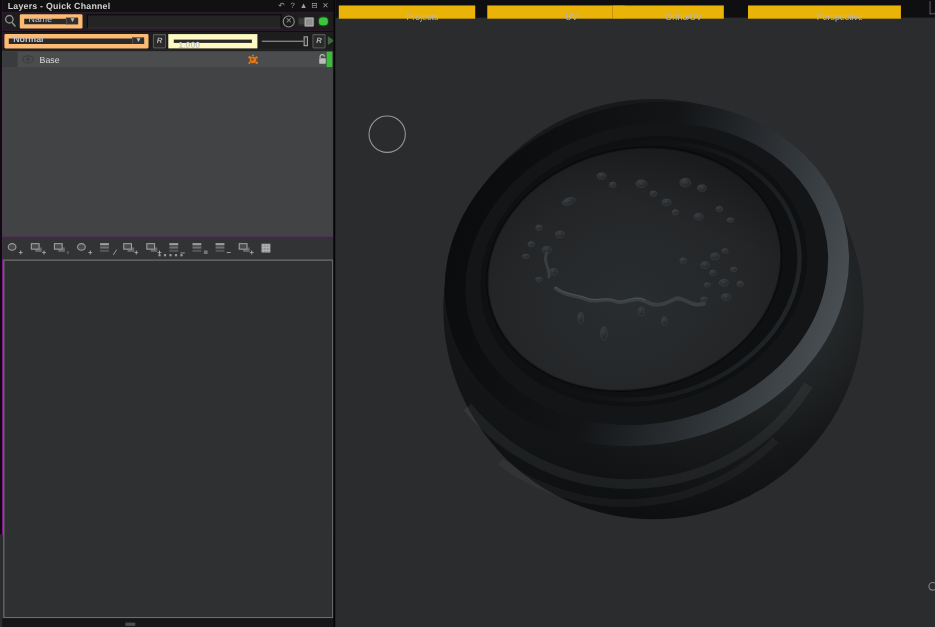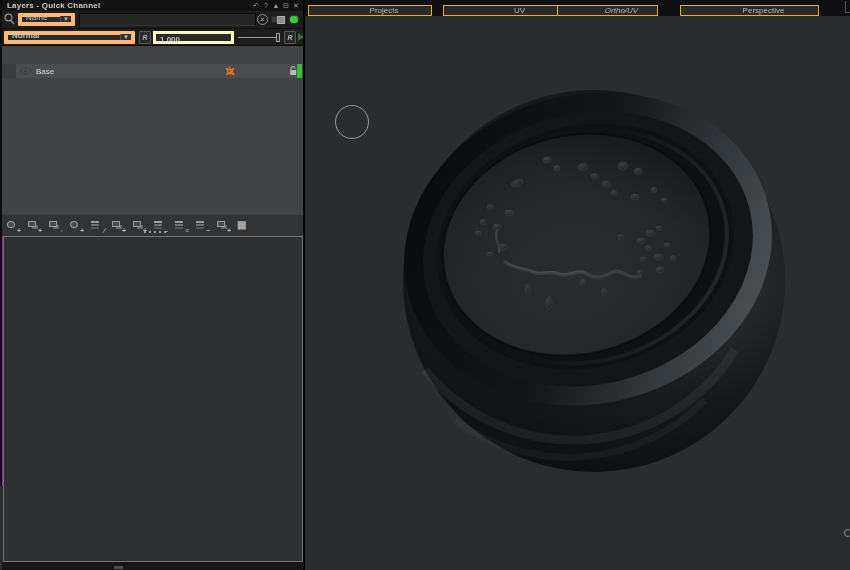--- a/index.html
+++ b/index.html
@@ -25,28 +25,28 @@
   .search-input { position:absolute; left:77px; top:2px; width:177px; height:13px; background:#242424; border:1px solid #0a0a0a; border-bottom-color:#333; color:#ddd; font-size:8px; padding:0 3px; outline:none; }
   .clear-icon { position:absolute; right:35px; top:3px; width:11px; height:11px; border:1px solid #8d8d8d; border-radius:50%; color:#9d9d9d; font-size:7px; line-height:9px; text-align:center; background:#1a1a1a; }
   .mini-toggle { position:absolute; right:17px; top:5px; width:15px; height:7px; background:#3a3a3a; border:1px solid #2a2a2a; }
   .mini-toggle .knob { position:absolute; right:0; top:-1px; width:8px; height:8px; background:#8f8f8f; border:1px solid #aeaeae; }
   .green-dot { position:absolute; right:5px; top:5px; width:8px; height:7px; border-radius:3px; background:#3ec43e; box-shadow:0 0 2px #2a2; }
 
   .blend-row { position:absolute; left:0; top:28px; width:100%; height:17px; background:#1d1d1d; border-top:1px solid #0e0e0e;font-weight:bold; }
   .normal-combo { left:2px; top:2px; width:131px; height:13px; }
   .r-btn { position:absolute; top:2px; width:12px; height:13px; background:#2a2a2a; border:1px solid #565656; border-radius:1px; font-size:7px; color:#b5b5b5; text-align:center; line-height:11px; font-style:italic; }
   .r1 { left:137px; } .r2 { left:282px; }
-  .opacity-field { position:absolute; left:151px; top:2px; width:81px; height:13px; background:#2a2a2a; border:3px solid #fef9c3; font-size:8px; color:#c6c6c6; padding:1px 0 0 4px; }
+  .opacity-field { position:absolute; left:151px; top:2px; width:81px; height:13px; background:#2a2a2a; border:5px solid #fef9c3; font-size:8px; color:#c6c6c6; padding:1px 0 0 4px; }
   .slider { position:absolute; left:236px; top:2px; width:42px; height:13px; }
   .slider .track { position:absolute; left:0; right:4px; top:6px; height:1px; background:#9a9a9a; }
   .slider .handle { position:absolute; right:0; top:2px; width:4px; height:9px; background:#2b2b2b; border:1px solid #a2a2a2; }
   .play-icon { position:absolute; left:296px; top:4px; width:0; height:0; border-left:6px solid #3f6b3f; border-top:4px solid transparent; border-bottom:4px solid transparent; }
 
   .layer-list { position:absolute; left:0; top:45px; width:100%; height:170px; background:#424345; border-top:1px solid #0a0a0a; }
-  .layer-row { position:absolute; left:0; top:18px; width:100%; height:14px; background:#4b4c4e;padding-left:10px; }
+  .layer-row { position:absolute; left:0; top:1px; width:100%; height:14px; background:#4b4c4e;padding-left:10px; }
   .layer-row .gutter { position:absolute; left:0; top:0; width:14px; height:14px; background:#3a3b3d; }
   .eye-icon { position:absolute; left:18px; top:3px; }
   .layer-label { position:absolute; left:34px; top:3px; font-size:8px; color:#dadada; }
   .splat-icon { position:absolute; left:222px; top:2px; }
   .lock-icon { position:absolute; left:286px; top:2px; opacity:.85; }
   .green-bar { position:absolute; right:1px; top:0; width:5px; height:14px; background:#35c035; }
 
   .layer-toolbar { position:absolute; left:0; top:215px; width:100%; height:21px; background:#323335; display:flex; align-items:center; gap:7px; padding-left:4px; }
   .tbi { position:relative; width:14px; height:13px; cursor:default; }
   .tbi .stk { position:absolute; left:1px; top:2px; width:8px; height:6px; border:1px solid #9c9c9c; background:#4a4a4c; box-shadow:3px 3px 0 -1px rgba(150,150,150,.55); }
@@ -59,21 +59,21 @@
 
   .lower-panel { position:absolute; left:1px; top:236px; width:300px; height:326px; background:#2f3032; border:1px solid #747474; }
   .bottom-strip { position:absolute; left:0; top:562px; width:100%; height:8px; background:#161616; }
   .bottom-notch { position:absolute; left:112px; top:566px; width:9px; height:3px; background:#4e4e4e; }
 
   .v-divider { position:absolute; left:303px; top:0; width:2px; height:570px; background:#060606; }
 
   
   .viewport { position:absolute; left:305px; top:0; width:545px; height:570px; background:#2b2c2e; }
   .tab-strip { position:absolute; left:0; top:0; width:100%; height:16px; background:#0f0f11; }
-  .tab { position:absolute; top:5px; height:11px; background:#29292b; border:1px solid #eab308; font-size:8px; color:#b8b8b8; text-align:center; line-height:9px; cursor:default;padding-left:28px; }
+  .tab { position:absolute; top:5px; height:11px; background:#29292b; border:6px solid #eab308; font-size:8px; color:#b8b8b8; text-align:center; line-height:9px; cursor:default;padding-left:28px; }
   .vp-corner-mark { position:absolute; right:0; top:1px; width:5px; height:12px; border-left:1px solid #5a5a5a; border-bottom:1px solid #5a5a5a; }
   .scene { position:absolute; left:0; top:0; }
   .brush-cursor { position:absolute; left:30px; top:105px; width:34px; height:34px; border:1px solid rgba(165,172,172,.85); border-radius:50%; }
   .corner-dot { position:absolute; left:539px; top:529px; width:8px; height:8px; border:1px solid #848484; border-radius:50%; }
 </style>
 </head>
 <body>
 
 <div class="app">
 
@@ -209,21 +209,21 @@
     <div class="bottom-notch"></div>
   </div>
 
   <div class="v-divider"></div>
 
   <div class="viewport" style="background: rgb(43, 44, 46);">
     <div class="tab-strip">
       <span class="vp-corner-mark"></span>
     <span class="tab" style="left: 3px; width: 124px;">Projects</span>
         <span class="tab" style="left: 138px; width: 125px;">UV</span>
-        <span class="tab" style="left: 252px; width: 101px; font-style: italic;">Ortho/UV</span>
+        <span class="tab" style="left: 252px; width: 101px;">Ortho/UV</span>
         <span class="tab" style="left: 375px; width: 139px;">Perspective</span>
       </div>
 
     <svg class="scene" width="545" height="570" viewBox="0 0 545 570">
       <defs>
         <radialGradient id="bodyGrad" cx="38%" cy="32%" r="78%">
           <stop offset="0%" stop-color="#1d1f21"></stop>
           <stop offset="55%" stop-color="#141617"></stop>
           <stop offset="100%" stop-color="#0b0c0d"></stop>
         </radialGradient>

